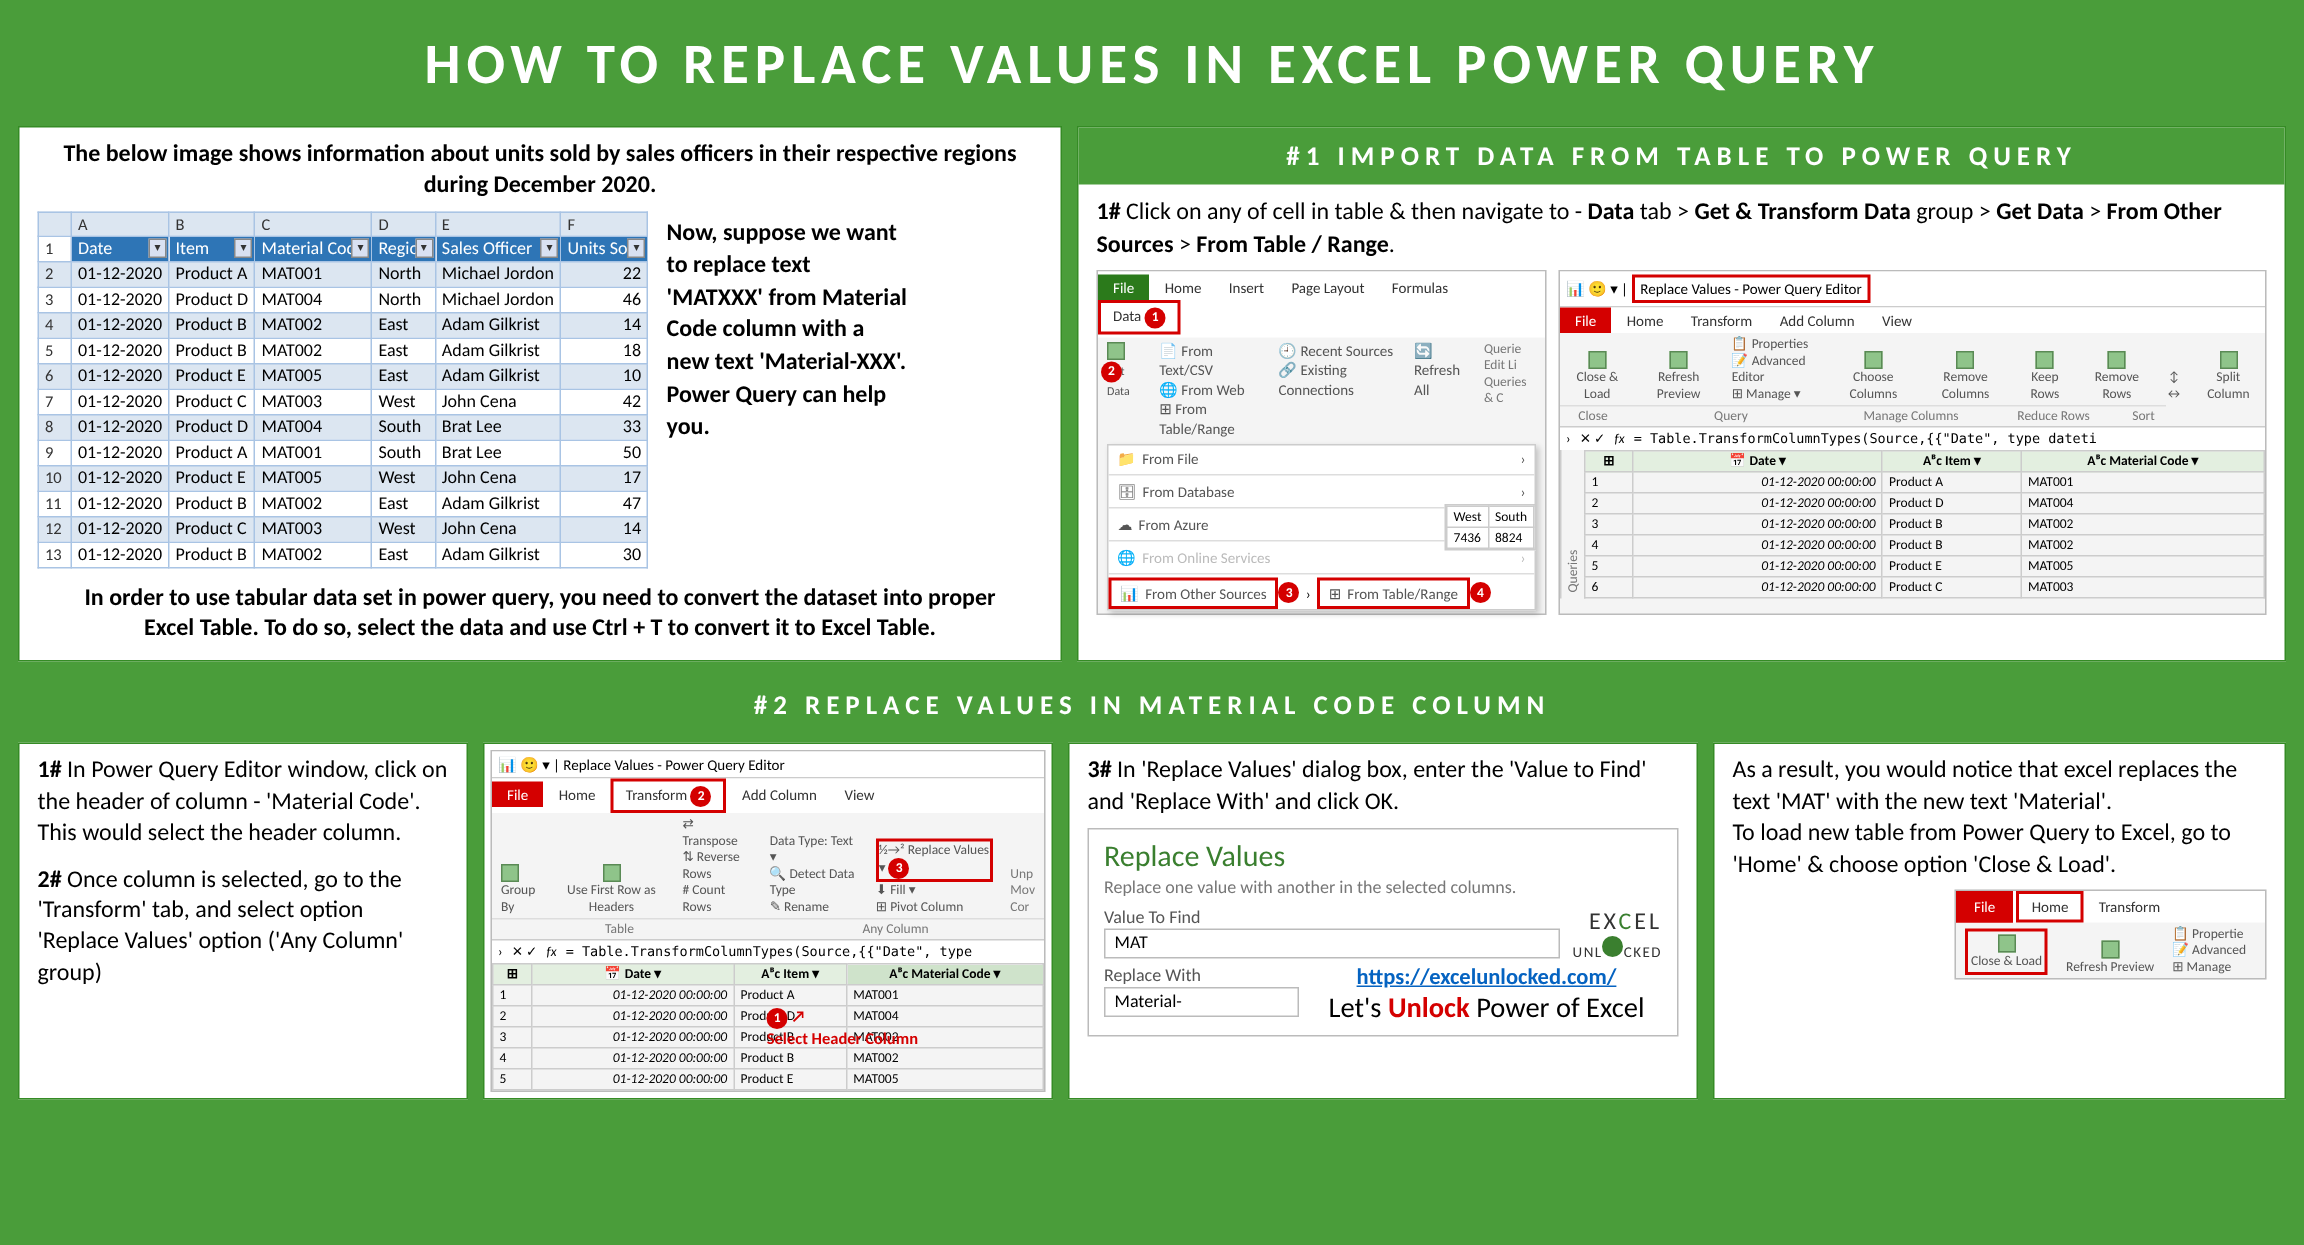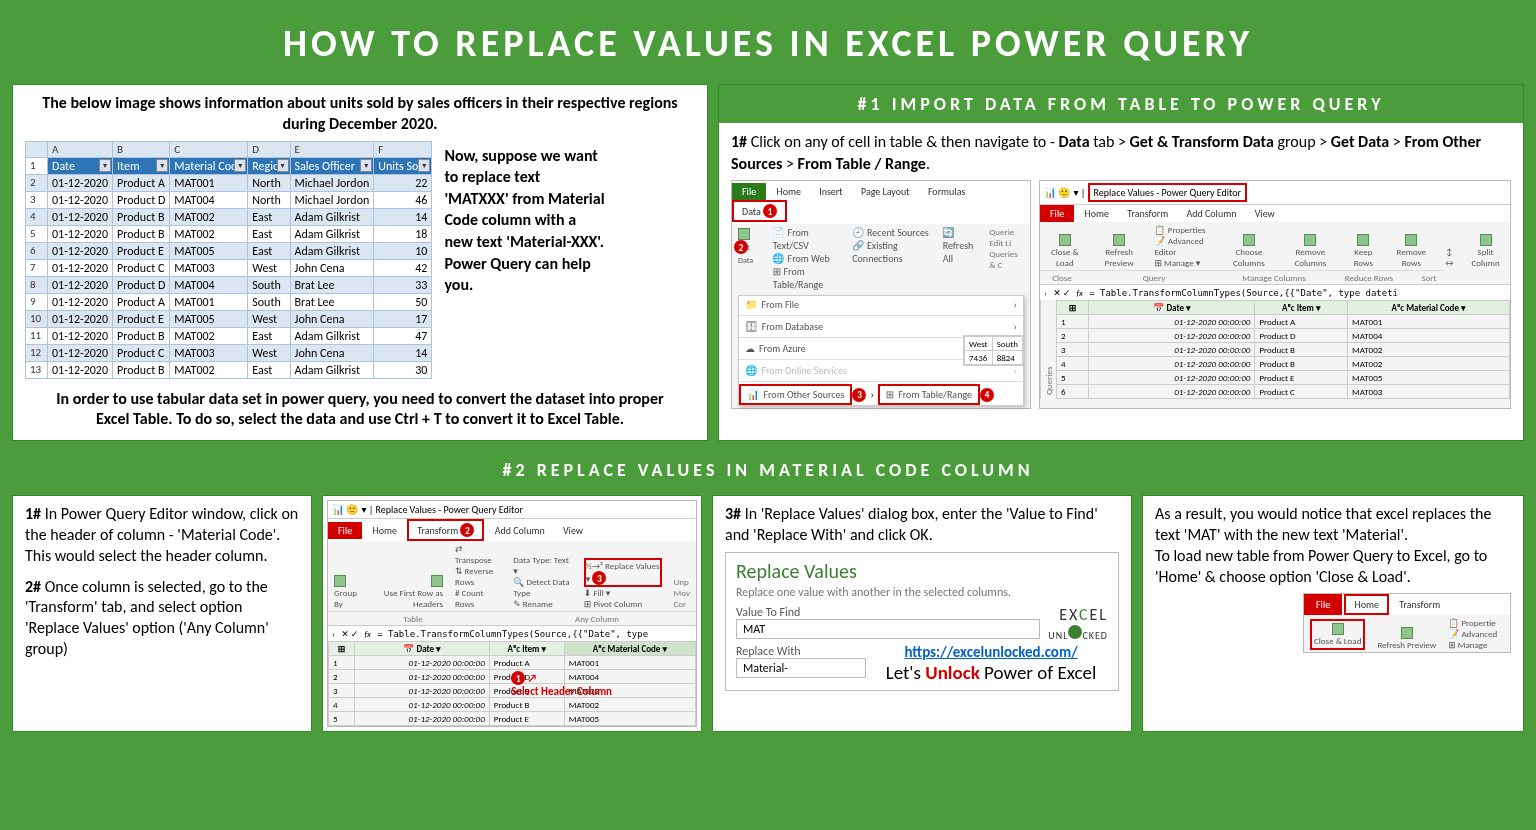--- a/index.html
+++ b/index.html
@@ -405,21 +405,21 @@
       <div class="title">📊 🙂 ▾ | <span>Replace Values - Power Query Editor</span></div>
       <div style="background:#fff">
         <span class="filetab" style="background:#d40000">File</span>
         <span class="tab">Home</span>
         <span class="tab redbox"><span>Transform</span> <span class="badge">2</span></span>
         <span class="tab">Add Column</span>
         <span class="tab">View</span>
       </div>
       <div class="grpline" style="font-size:9px;align-items:flex-end">
         <div style=""><span class="icon-sq"></span><br><span>Group By</span></div>
-        <div style="text-align:right"><span class="icon-sq"></span><br><span>Use First Row as Headers</span></div>
+        <div style="text-align:center"><span class="icon-sq"></span><br><span>Use First Row as Headers</span></div>
         <div>
           <div>⇄ <span>Transpose</span></div>
           <div>⇅ <span>Reverse Rows</span></div>
           <div># <span>Count Rows</span></div>
         </div>
         <div>
           <div><span>Data Type: Text</span> ▾</div>
           <div>🔍 <span>Detect Data Type</span></div>
           <div>✎ <span>Rename</span></div>
         </div>

